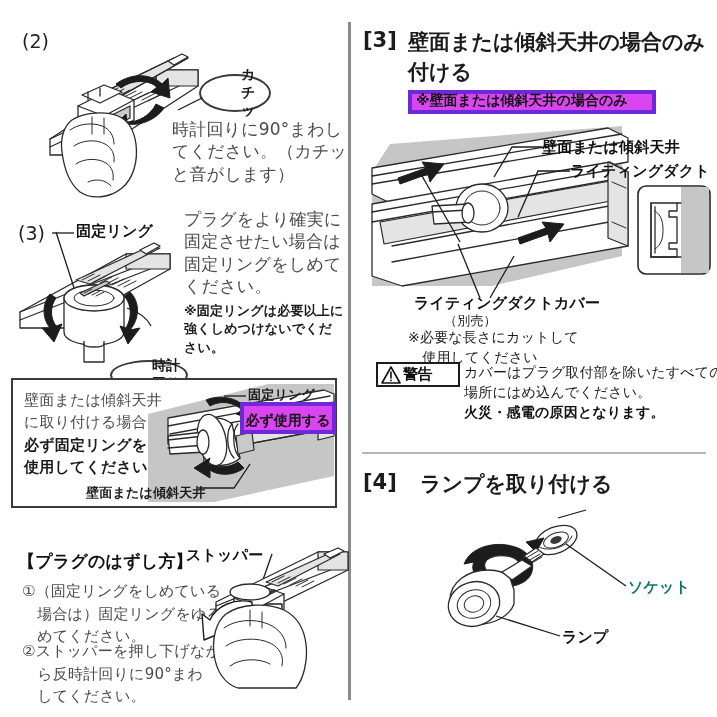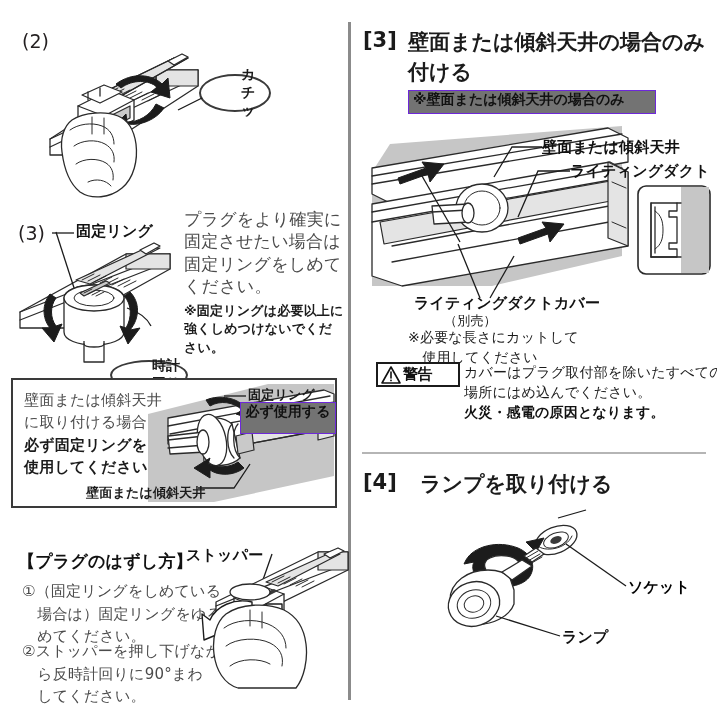--- a/index.html
+++ b/index.html
@@ -31,22 +31,22 @@
   .gray{color:#4b4b4b;}
 
   
   .stepnum{position:absolute;font-size:19px;color:#231f20;font-weight:400;}
 
   
   .sec-head{position:absolute;font-weight:bold;color:#1b1b1b;}
 
   
   .outline-box{position:absolute;border:2px solid #3a3a3a;background:#fff;box-sizing:border-box;}
-  .thin-box{position:absolute;border:1px solid #6d28d9;background:#737373;box-sizing:border-box;
-            display:flex;align-items:flex-start;justify-content:center;}
+  .thin-box{position:absolute;border:4px solid #6d28d9;background:#d946ef;box-sizing:border-box;
+            display:flex;align-items:flex-end;justify-content:center;}
 
   
   .bubble{
     position:absolute;border:2px solid #3a3a3a;border-radius:50%;
     background:#fff;display:flex;align-items:center;justify-content:center;
     font-weight:bold;color:#1b1b1b;box-sizing:border-box;padding-left:40px;
   }
 
   
   .warn-badge{
@@ -131,20 +131,23 @@
         <path class="ln-thin" d="M56,84 L56,100"></path>
       </g>
     </svg>
   </div>
 
   <div class="bubble jp" style="left:199px;top:74px;width:72px;height:38px;font-size:14px;">カチッ</div>
   <svg class="ill" style="left:176px;top:92px;" width="28" height="24">
     <path class="lead" d="M26,6 L2,18"></path>
   </svg>
 
+  <div class="txt jp gray" style="left:172px;top:118px;font-size:17px;"><span>時計回りに90°まわし</span>
+<span>てください。（カチッ</span>
+<span>と音がします）</span></div>
 
   <div class="stepnum jp" style="left:18px;top:222px;">(3)</div>
 
   <div class="txt jp bold" style="left:76px;top:222px;font-size:15px;color:#111;">固定リング</div>
   <svg class="ill" style="left:52px;top:228px;" width="24" height="10">
     <path class="lead" d="M0,5 L22,5"></path>
   </svg>
 
   <div class="ill" style="left:14px;top:236px;">
     <svg width="170" height="126" viewBox="0 0 170 126">
@@ -449,16 +452,16 @@
             <path d="M90,56 L102,49"></path>
         </g>
       </g>
 
       <path class="lead" d="M118,10 L146,2"></path>
       <path class="lead" d="M126,36 L186,78"></path>
       <path class="lead" d="M56,108 L120,128"></path>
     </svg>
   </div>
 
-  <div class="txt jp bold" style="left:628px;top:578px;font-size:15px;color:#000000;">ソケット</div>
+  <div class="txt jp bold" style="left:628px;top:578px;font-size:15px;color:#0f766e;">ソケット</div>
   <div class="txt jp bold" style="left:562px;top:628px;font-size:15px;color:#111;">ランプ</div>
 
 </div>
 
 </body></html>

